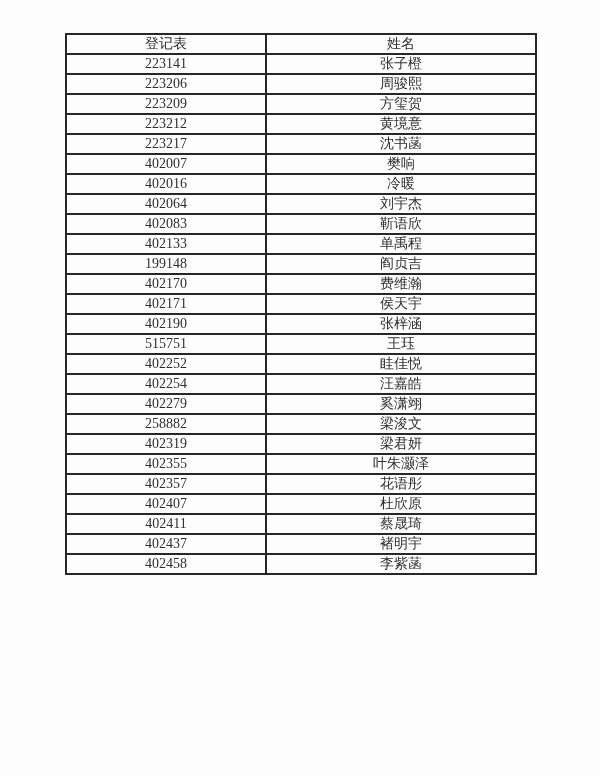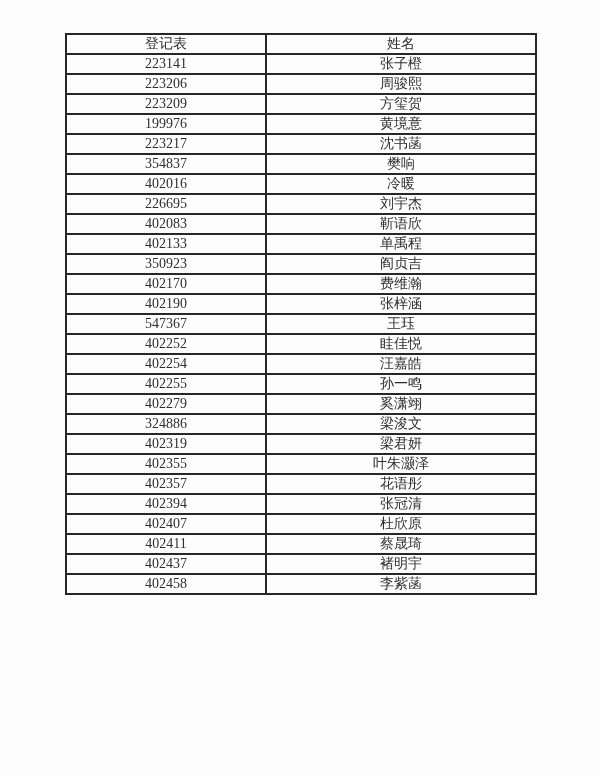--- a/index.html
+++ b/index.html
@@ -63,98 +63,94 @@
         </tr>
         <tr>
           <td>223206</td>
           <td>周骏熙</td>
         </tr>
         <tr>
           <td>223209</td>
           <td>方玺贺</td>
         </tr>
         <tr>
-          <td>199976</td>
+          <td>223212</td>
           <td>黄境意</td>
         </tr>
         <tr>
           <td>223217</td>
           <td>沈书菡</td>
         </tr>
         <tr>
-          <td>354837</td>
+          <td>402007</td>
           <td>樊响</td>
         </tr>
         <tr>
           <td>402016</td>
           <td>冷暖</td>
         </tr>
         <tr>
-          <td>226695</td>
+          <td>402064</td>
           <td>刘宇杰</td>
         </tr>
         <tr>
           <td>402083</td>
           <td>靳语欣</td>
         </tr>
         <tr>
           <td>402133</td>
           <td>单禹程</td>
         </tr>
         <tr>
-          <td>350923</td>
+          <td>199148</td>
           <td>阎贞吉</td>
         </tr>
         <tr>
           <td>402170</td>
           <td>费维瀚</td>
         </tr>
         <tr>
+          <td>402171</td>
+          <td>侯天宇</td>
+        </tr>
+        <tr>
           <td>402190</td>
           <td>张梓涵</td>
         </tr>
         <tr>
-          <td>547367</td>
+          <td>515751</td>
           <td>王珏</td>
         </tr>
         <tr>
           <td>402252</td>
           <td>眭佳悦</td>
         </tr>
         <tr>
           <td>402254</td>
           <td>汪嘉皓</td>
         </tr>
         <tr>
-          <td>402255</td>
-          <td>孙一鸣</td>
-        </tr>
-        <tr>
           <td>402279</td>
           <td>奚潇翊</td>
         </tr>
         <tr>
-          <td>324886</td>
+          <td>258882</td>
           <td>梁浚文</td>
         </tr>
         <tr>
           <td>402319</td>
           <td>梁君妍</td>
         </tr>
         <tr>
           <td>402355</td>
           <td>叶朱灏泽</td>
         </tr>
         <tr>
           <td>402357</td>
           <td>花语彤</td>
-        </tr>
-        <tr>
-          <td>402394</td>
-          <td>张冠清</td>
         </tr>
         <tr>
           <td>402407</td>
           <td>杜欣原</td>
         </tr>
         <tr>
           <td>402411</td>
           <td>蔡晟琦</td>
         </tr>
         <tr>

